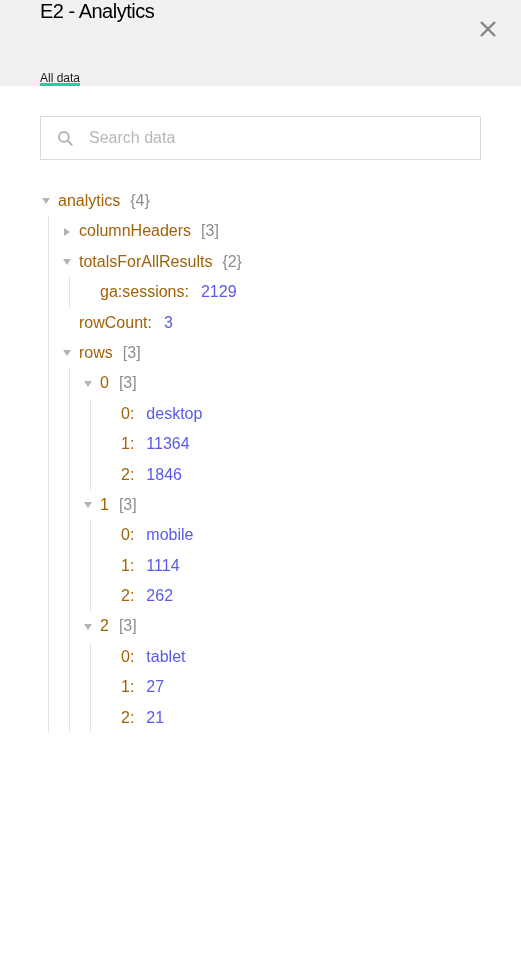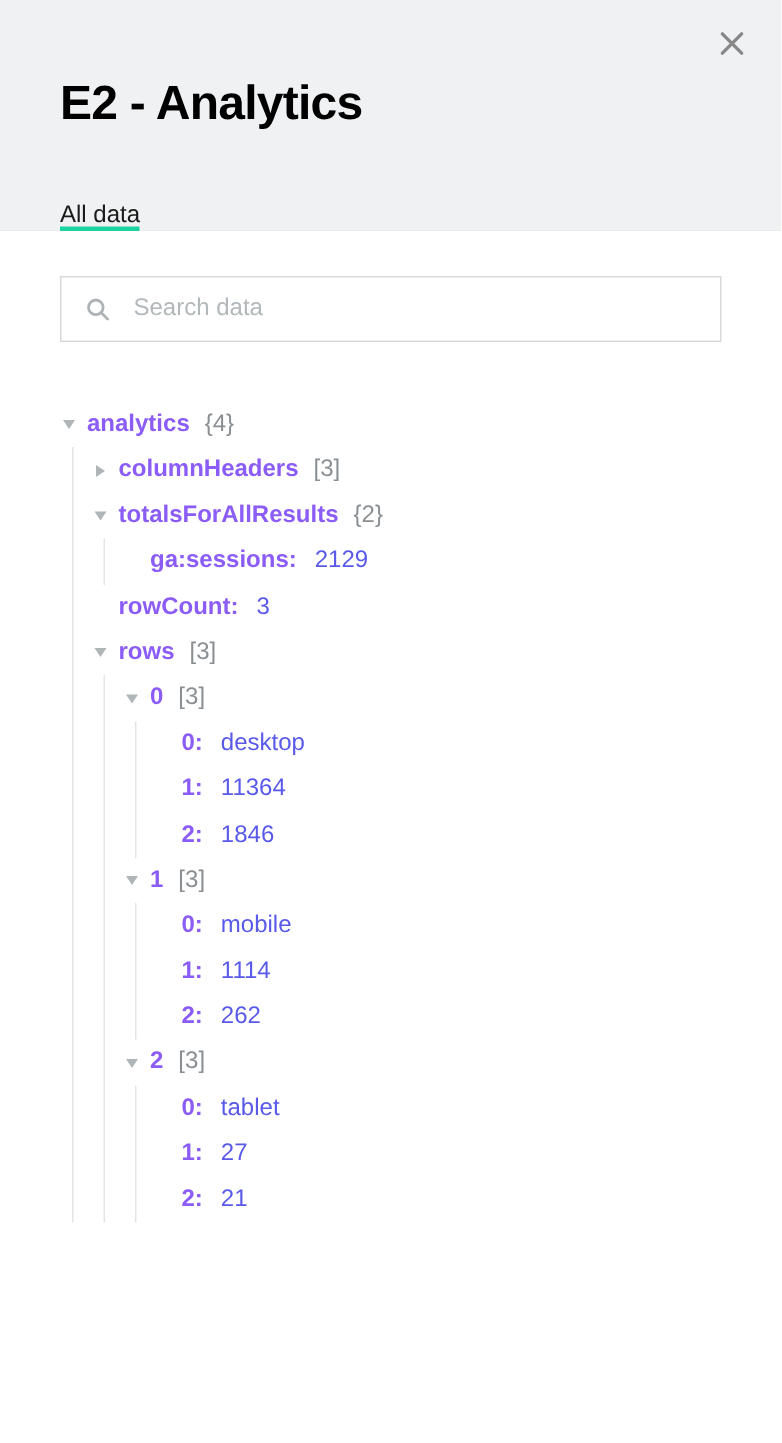--- a/index.html
+++ b/index.html
@@ -20,51 +20,50 @@
     position: absolute;
     top: 18px;
     right: 22px;
     width: 22px;
     height: 22px;
     cursor: pointer;
     color: #888;
   }
   .close svg { width: 100%; height: 100%; display: block; }
   .title {
-    font-size: 32px;
-    font-weight: 700;
+    font-size: 20px;
+    font-weight: 400;
     letter-spacing: -0.5px;
-    padding-top: 50px;
     padding-bottom: 48px;
     color: #000;
   }
   .tabs {
     display: flex;
   }
   .tab {
-    font-size: 16px;
+    font-size: 12px;
     color: #1a1a1a;
     cursor: pointer;
     position: relative;
   }
   .tab.active::after {
     content: "";
     position: absolute;
     left: 0; right: 0; bottom: -1px;
     height: 3px;
     background: #1bd3a1;
   }
   .body {
     padding: 30px 40px 40px 40px;
     border-top: 1px solid #e9ebec;
     background: #fff;
   }
   .search {
     position: relative;
-    margin-bottom: 40px;
+    margin-bottom: 26px;
   }
   .search-input {
     width: 100%;
     height: 44px;
     border: 1px solid #d7dadc;
     padding: 0 14px 0 48px;
     font-size: 16px;
     color: #333;
     background: #fff;
     outline: none;
@@ -116,21 +115,21 @@
     width: 12px;
     height: 12px;
     flex-shrink: 0;
     display: flex;
     align-items: center;
     justify-content: center;
     cursor: pointer;
     color: #b0b5b8;
   }
   .toggle svg { width: 10px; height: 10px; display: block; }
-  .key { color: #8b5cf6; font-weight: bold; }
+  .key { color: #a16207; }
   .meta { color: #8a8f93; margin-left: 4px; }
   .value { color: #5959ea; }
   .children {
     margin-left: 8px;
     border-left: 1px solid #e2e5e7;
     padding-left: 12px;
   }
   .leaf-spacer {
     width: 12px;
     flex-shrink: 0;

